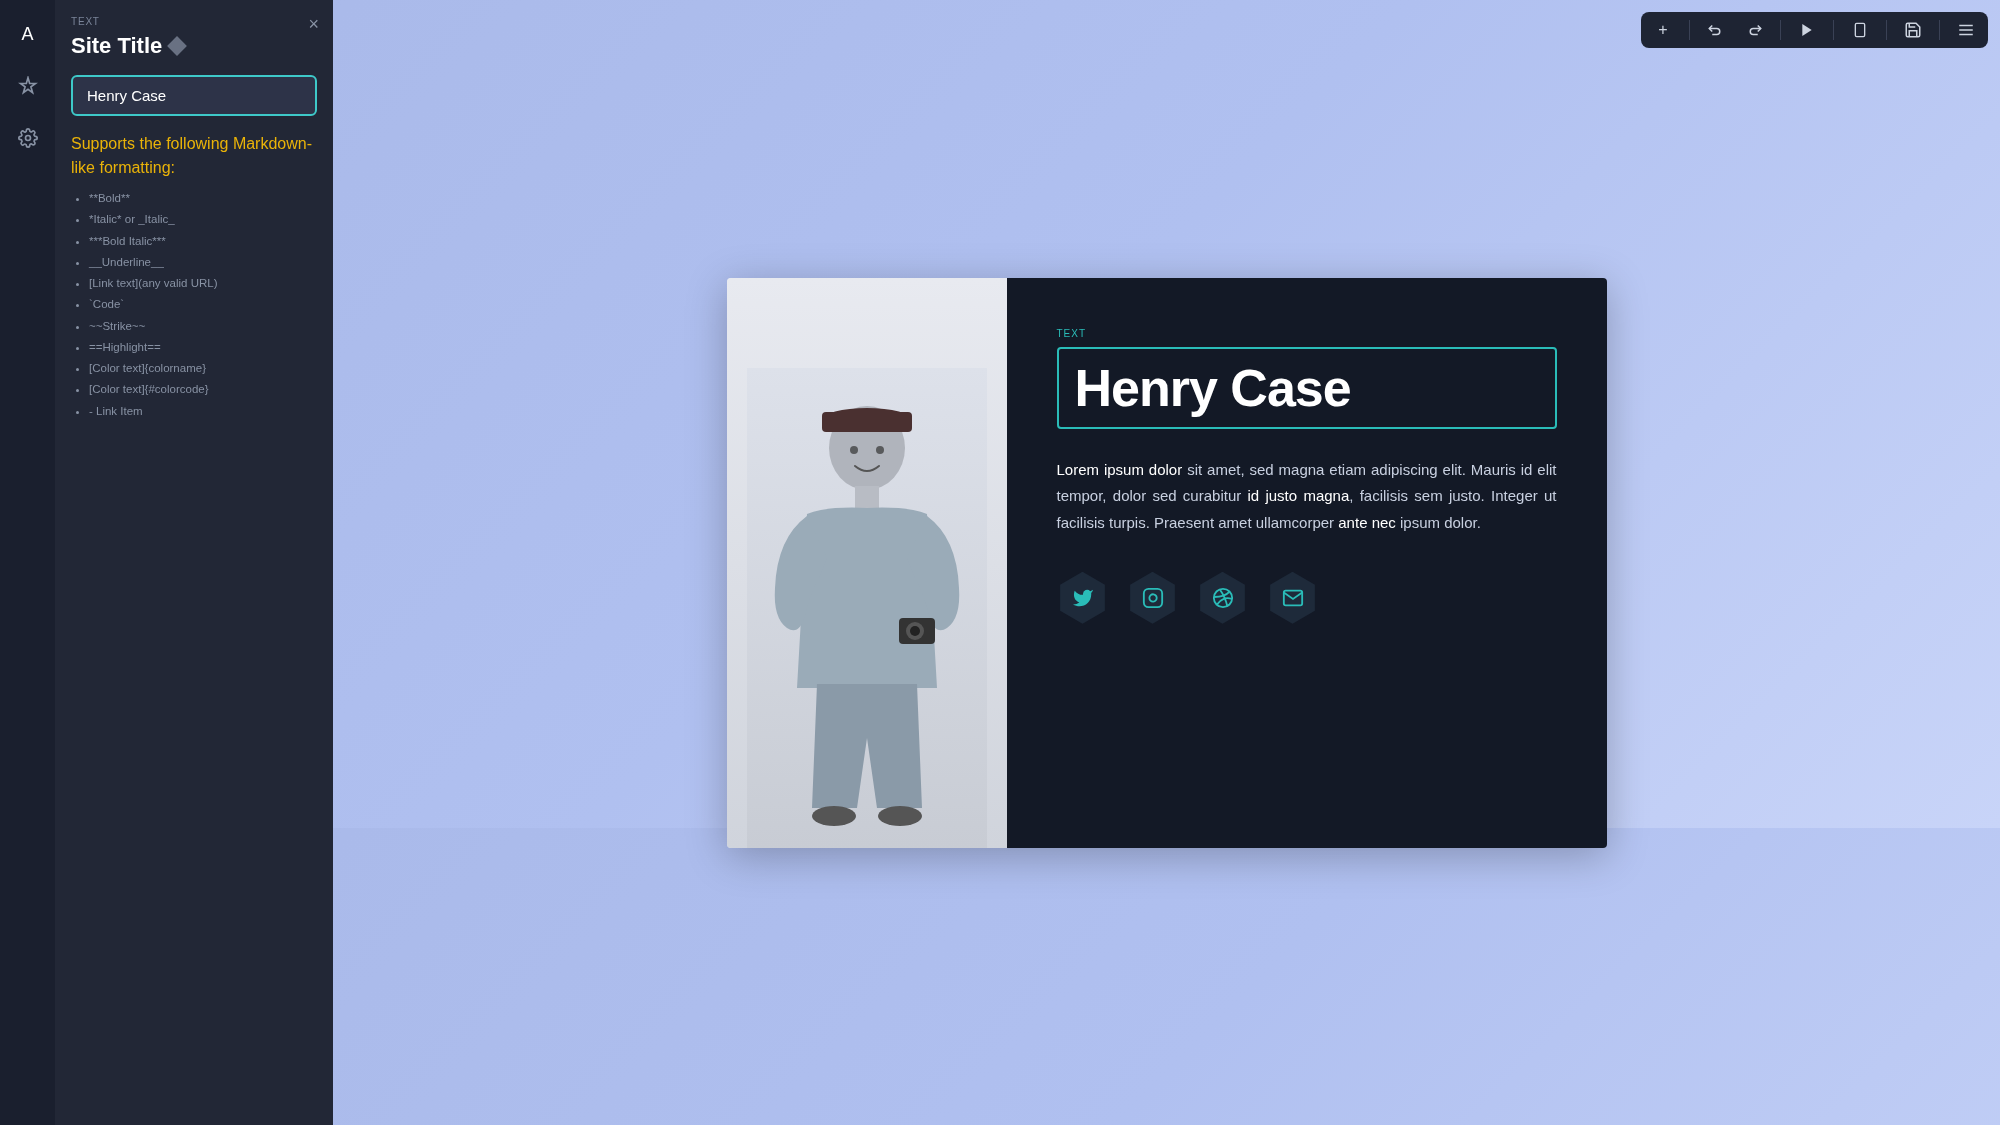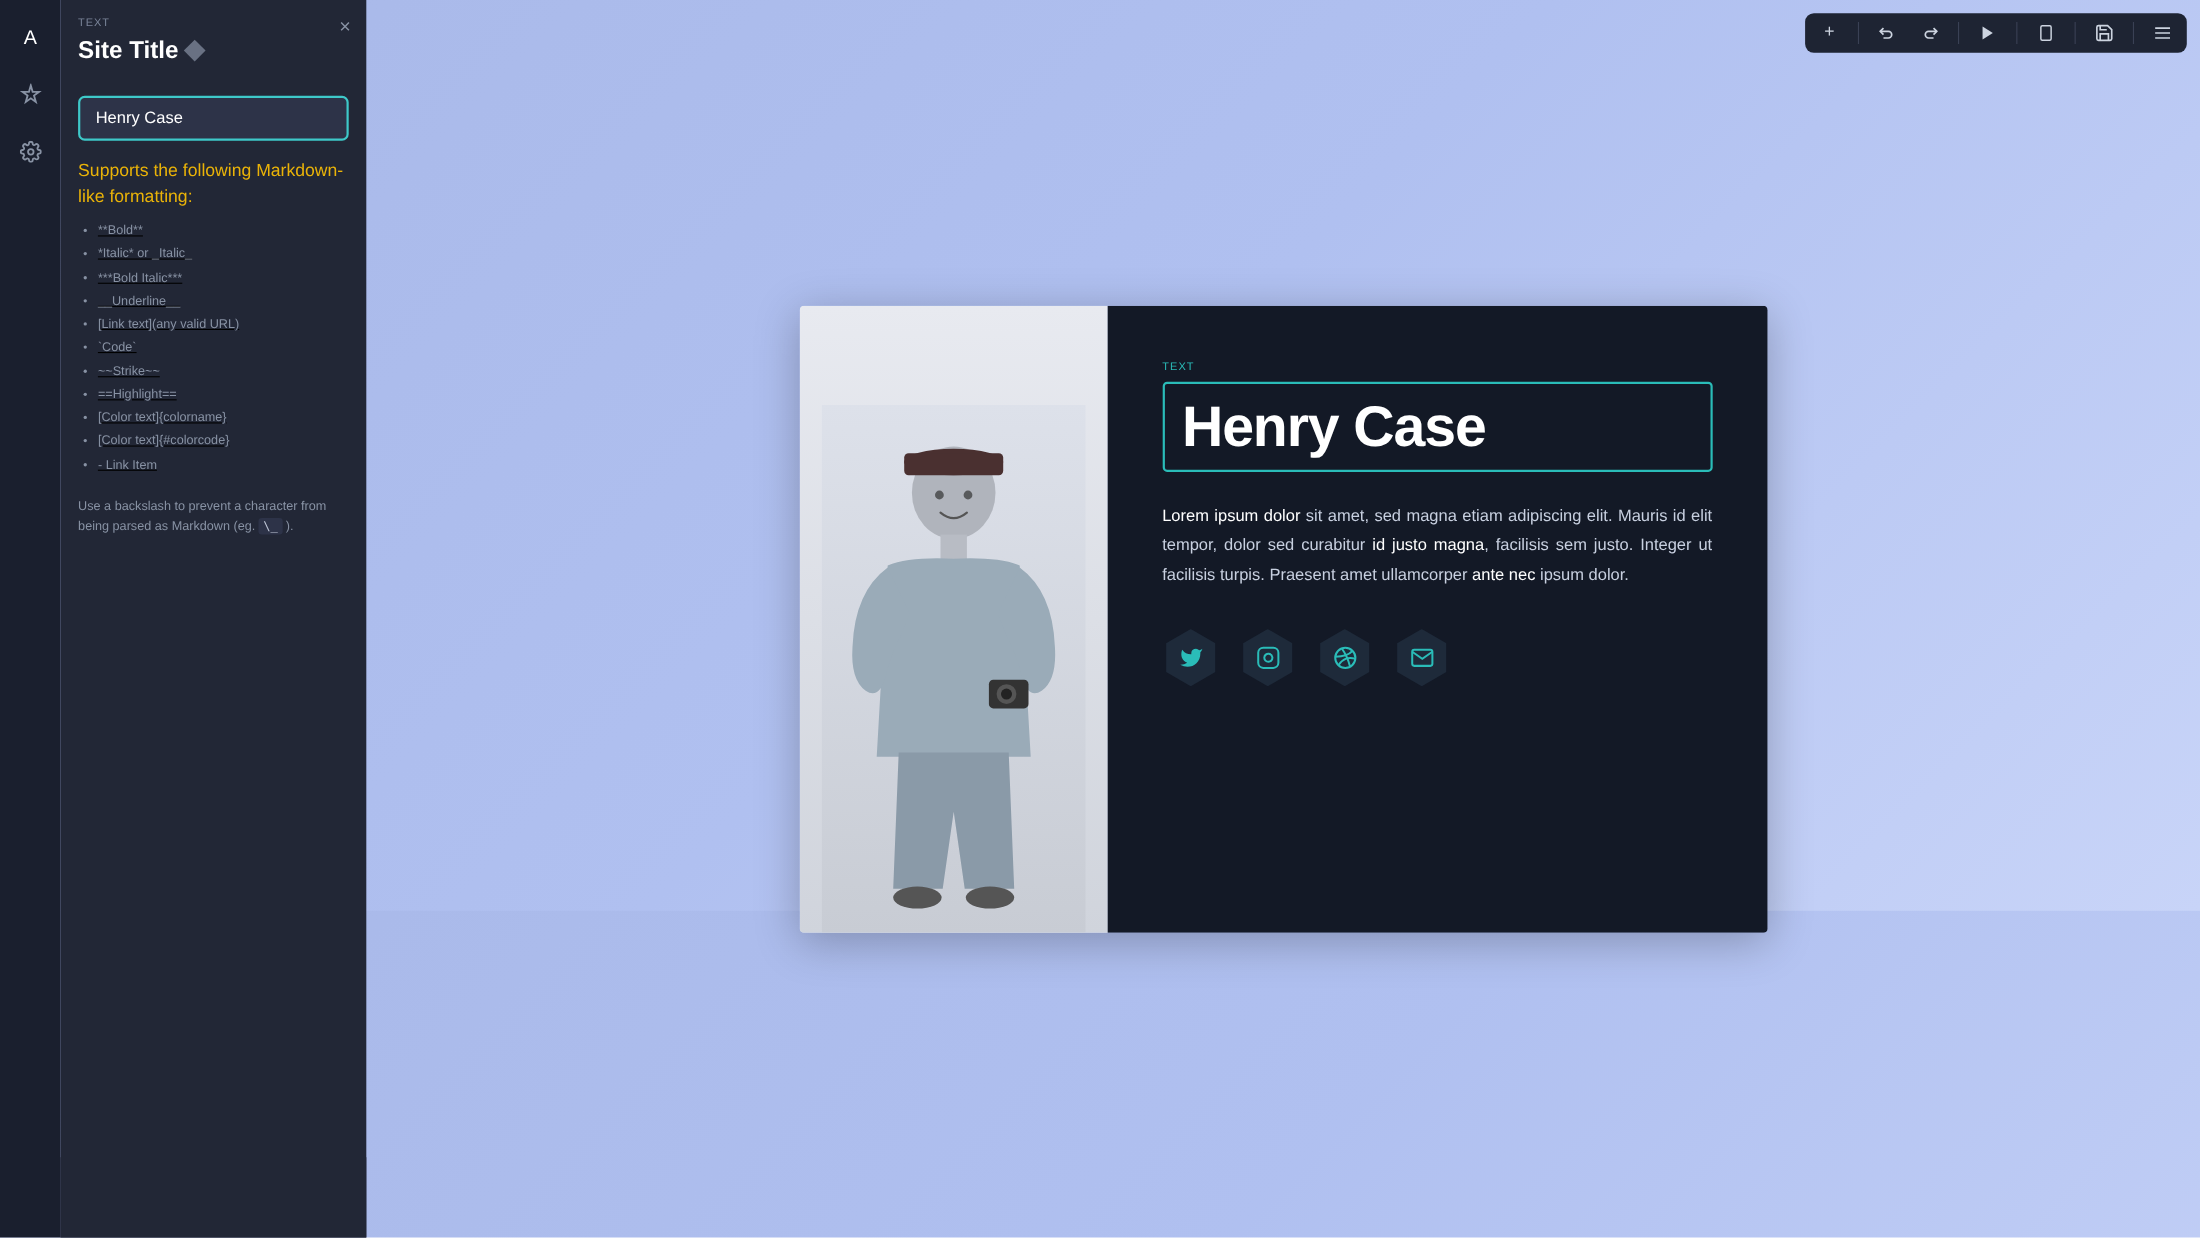--- a/index.html
+++ b/index.html
@@ -86,21 +86,21 @@
       font-size: 10px;
       color: #7a8499;
       text-transform: uppercase;
       letter-spacing: 0.08em;
       margin-bottom: 6px;
     }
     .panel-title-row {
       display: flex;
       align-items: center;
       gap: 8px;
-      margin-bottom: 28px;
+      margin-bottom: 16px;
     }
     .panel-title {
       font-size: 22px;
       font-weight: 700;
       color: #ffffff;
     }
     .diamond-icon {
       width: 14px;
       height: 14px;
       background: #8892a4;
@@ -135,22 +135,21 @@
     
     .markdown-label {
       font-size: 16px;
       color: #eab308;
       margin-bottom: 10px;
       line-height: 1.5;
     }
     .markdown-list {
       list-style: disc;
       padding-left: 18px;
-      margin-bottom: 16px;
-      text-decoration: underline;
+      margin-bottom: 4px;
     }
     .markdown-list li {
       font-size: 11.5px;
       color: #8892a4;
       margin-bottom: 4px;
       line-height: 1.5;
     }
     .markdown-note {
       font-size: 11.5px;
       color: #8892a4;
@@ -359,25 +358,20 @@
     <li><span>__Underline__</span></li>
     <li><span>[Link text](any valid URL)</span></li>
     <li><span>`Code`</span></li>
     <li><span>~~Strike~~</span></li>
     <li><span>==Highlight==</span></li>
     <li><span>[Color text]{colorname}</span></li>
     <li><span>[Color text]{#colorcode}</span></li>
     <li><span>- Link Item</span></li>
   </ul>
 
-  <p class="markdown-note">
-    <span>Use a backslash to prevent a character from being parsed as Markdown (eg.</span>
-    <span class="inline-code">\_</span>
-    <span>).</span>
-  </p>
 </div>
 
 <div class="panel-bottom">
   <div class="panel-icon-btn">
     <svg width="20" height="20" viewBox="0 0 24 24" fill="none" stroke="#8892a4" stroke-width="1.8">
       <rect x="9" y="9" width="13" height="13" rx="2" ry="2"></rect>
       <path d="M5 15H4a2 2 0 01-2-2V4a2 2 0 012-2h9a2 2 0 012 2v1"></path>
     </svg>
   </div>
   <div class="panel-icon-btn">

